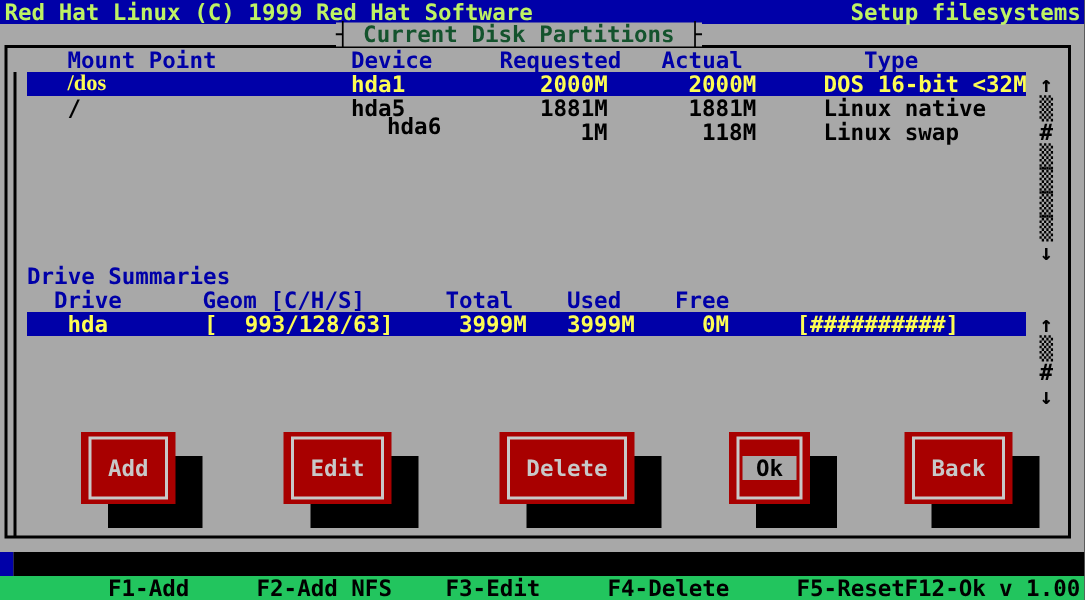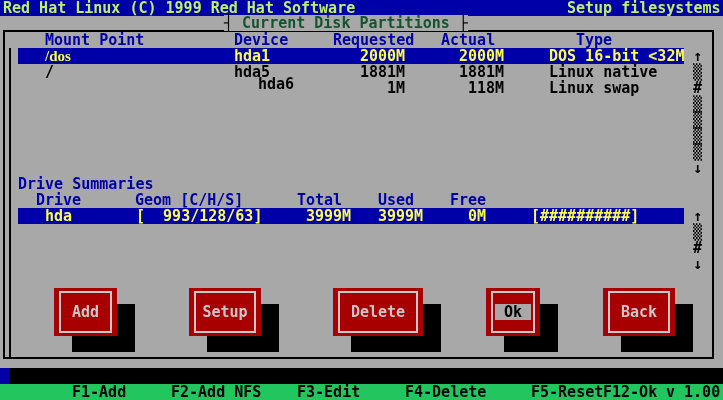--- a/index.html
+++ b/index.html
@@ -105,21 +105,21 @@
   <div class="btn-shadow" style="left:72px;width:63px;"></div>
   <div class="btn-shadow" style="left:207px;width:72px;"></div>
   <div class="btn-shadow" style="left:351px;width:90px;"></div>
   <div class="btn-shadow" style="left:504px;width:54px;"></div>
   <div class="btn-shadow" style="left:621px;width:72px;"></div>
 
   <div class="btn" style="left:54px;width:63px;">
       <span class="lbl">Add</span>
     </div>
   <div class="btn" style="left:189px;width:72px;">
-      <span class="lbl">Setup</span>
+      <span class="lbl">Edit</span>
     </div>
   <div class="btn" style="left:333px;width:90px;">
       <span class="lbl">Delete</span>
     </div>
   <div class="btn" style="left:486px;width:54px;">
       <span class="lbl focused">Ok</span>
     </div>
   <div class="btn" style="left:603px;width:72px;">
       <span class="lbl">Back</span>
     </div>

